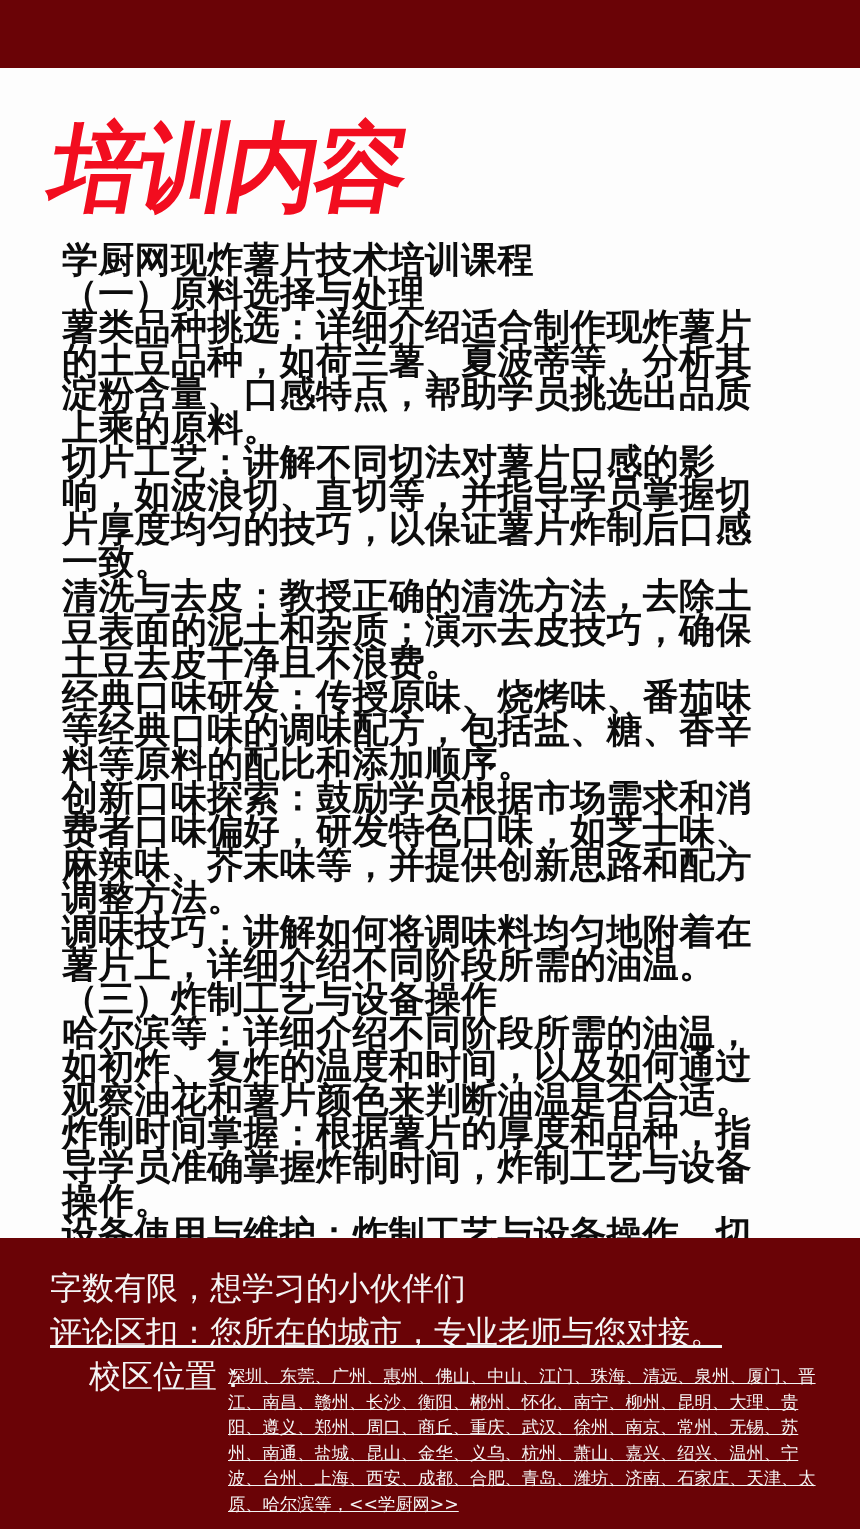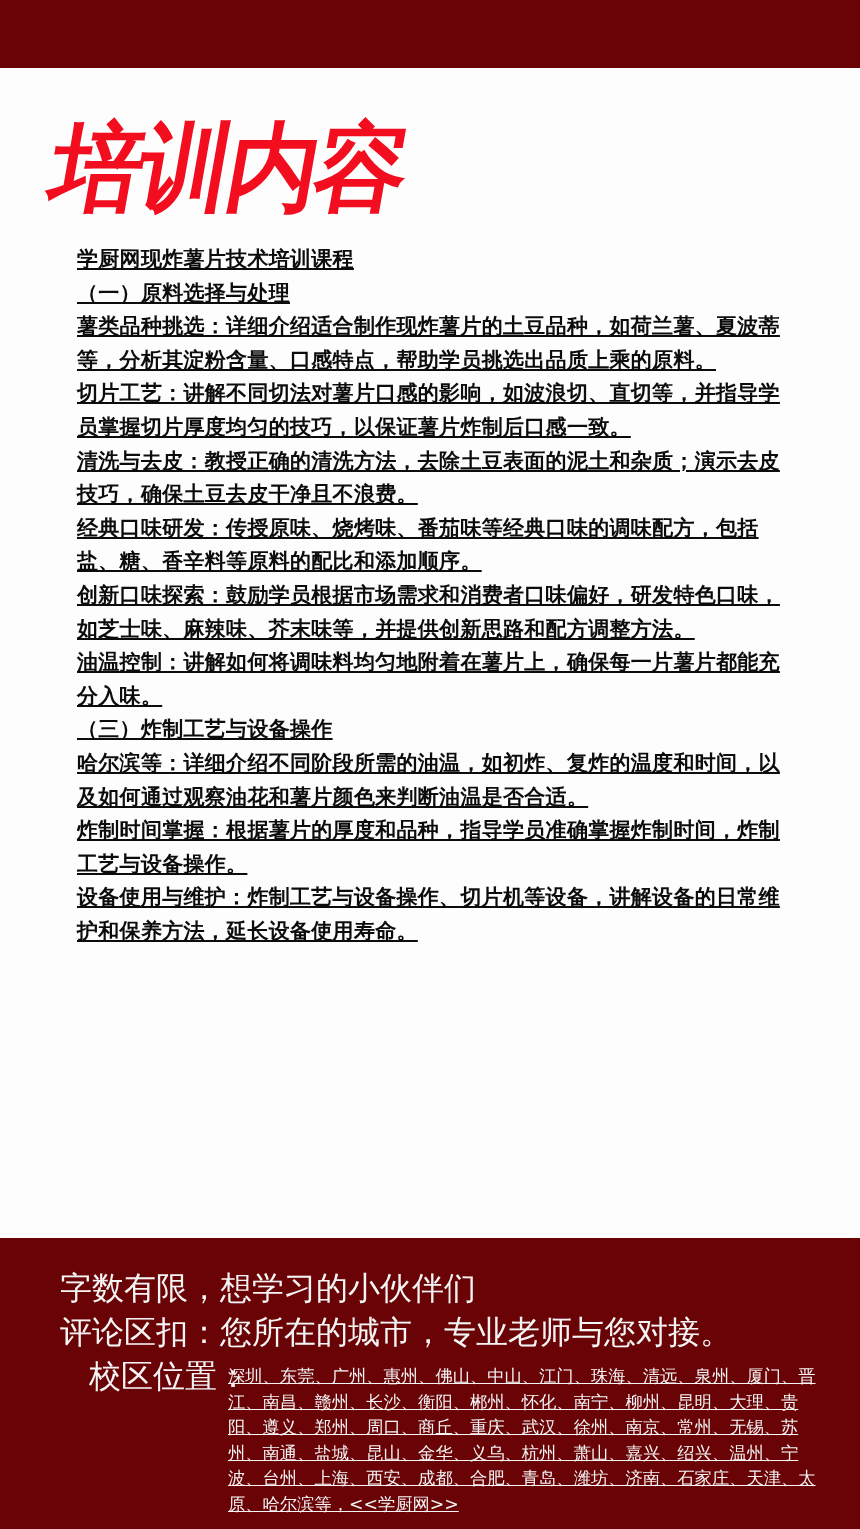--- a/index.html
+++ b/index.html
@@ -15,38 +15,37 @@
   }
   .heading {
     position: absolute; left: 62px; top: 112px;
     font-size: 92px; line-height: 108px; font-weight: bold;
     color: #f20d1f; letter-spacing: -4px;
     transform: skewX(-10deg) scaleY(1.05);
     transform-origin: left top;
     font-family: "DejaVu Sans", sans-serif;
   }
   .content {
-    position: absolute; left: 77px; top: 243px; width: 710px;
-    color: #0c0c0c; font-size: 21px; line-height: 33.6px; font-weight: bold;
+    position: absolute; left: 62px; top: 243px; width: 710px;
+    color: #0c0c0c; font-size: 36px; line-height: 33.6px; font-weight: bold;
     letter-spacing: 0.3px;
-    text-decoration: underline;
   }
   .content p { margin: 0; }
   .content .course-title { font-weight: bold; }
   .content .section-title { padding-left: 0; }
   .footer {
     position: absolute; left: 0; top: 1238px; width: 860px; height: 291px;
     background: #6a0306; color: #f4f4f4;
   }
   .footer .line {
-    position: absolute; left: 60px; font-size: 32px; line-height: 40px;
+    position: absolute; left: 50px; font-size: 32px; line-height: 40px;
     white-space: nowrap; font-family: "DejaVu Sans", sans-serif;
   }
   .footer .line1 { top: 30px; }
-  .footer .line2 { top: 74px; }
+  .footer .line2 { top: 74px; text-decoration: underline; }
   .footer .campus-label { position: absolute; left: 45px; top: 118px; font-size: 32px; line-height: 40px; margin-left: 44px; }
   .footer .cities {
     position: absolute; left: 228px; top: 126px; width: 600px;
     font-size: 17.3px; line-height: 25.6px; color: #f4f4f4; text-decoration: underline;
   }
 </style>
 </head>
 <body>
 
 <div class="top-banner"></div>
@@ -56,21 +55,21 @@
 <div class="content">
   <p class="course-title">学厨网现炸薯片技术培训课程</p>
 
   <p class="section-title">（一）原料选择与处理</p>
   <p>薯类品种挑选：详细介绍适合制作现炸薯片的土豆品种，如荷兰薯、夏波蒂等，分析其淀粉含量、口感特点，帮助学员挑选出品质上乘的原料。</p>
   <p>切片工艺：讲解不同切法对薯片口感的影响，如波浪切、直切等，并指导学员掌握切片厚度均匀的技巧，以保证薯片炸制后口感一致。</p>
   <p>清洗与去皮：教授正确的清洗方法，去除土豆表面的泥土和杂质；演示去皮技巧，确保土豆去皮干净且不浪费。</p>
 
   <p>经典口味研发：传授原味、烧烤味、番茄味等经典口味的调味配方，包括盐、糖、香辛料等原料的配比和添加顺序。</p>
   <p>创新口味探索：鼓励学员根据市场需求和消费者口味偏好，研发特色口味，如芝士味、麻辣味、芥末味等，并提供创新思路和配方调整方法。</p>
-  <p>油温控制：讲解如何将调味料均匀地附着在薯片上，确保每一片薯片都能充分入味。</p>
+  <p>调味技巧：讲解如何将调味料均匀地附着在薯片上，详细介绍不同阶段所需的油温。</p>
 
   <p class="section-title">（三）炸制工艺与设备操作</p>
   <p>哈尔滨等：详细介绍不同阶段所需的油温，如初炸、复炸的温度和时间，以及如何通过观察油花和薯片颜色来判断油温是否合适。</p>
   <p>炸制时间掌握：根据薯片的厚度和品种，指导学员准确掌握炸制时间，炸制工艺与设备操作。</p>
   <p>设备使用与维护：炸制工艺与设备操作、切片机等设备，讲解设备的日常维护和保养方法，延长设备使用寿命。</p>
 </div>
 
 <div class="footer">
   <div class="line line1">字数有限，想学习的小伙伴们</div>
   <div class="line line2">评论区扣：您所在的城市，专业老师与您对接。</div>

